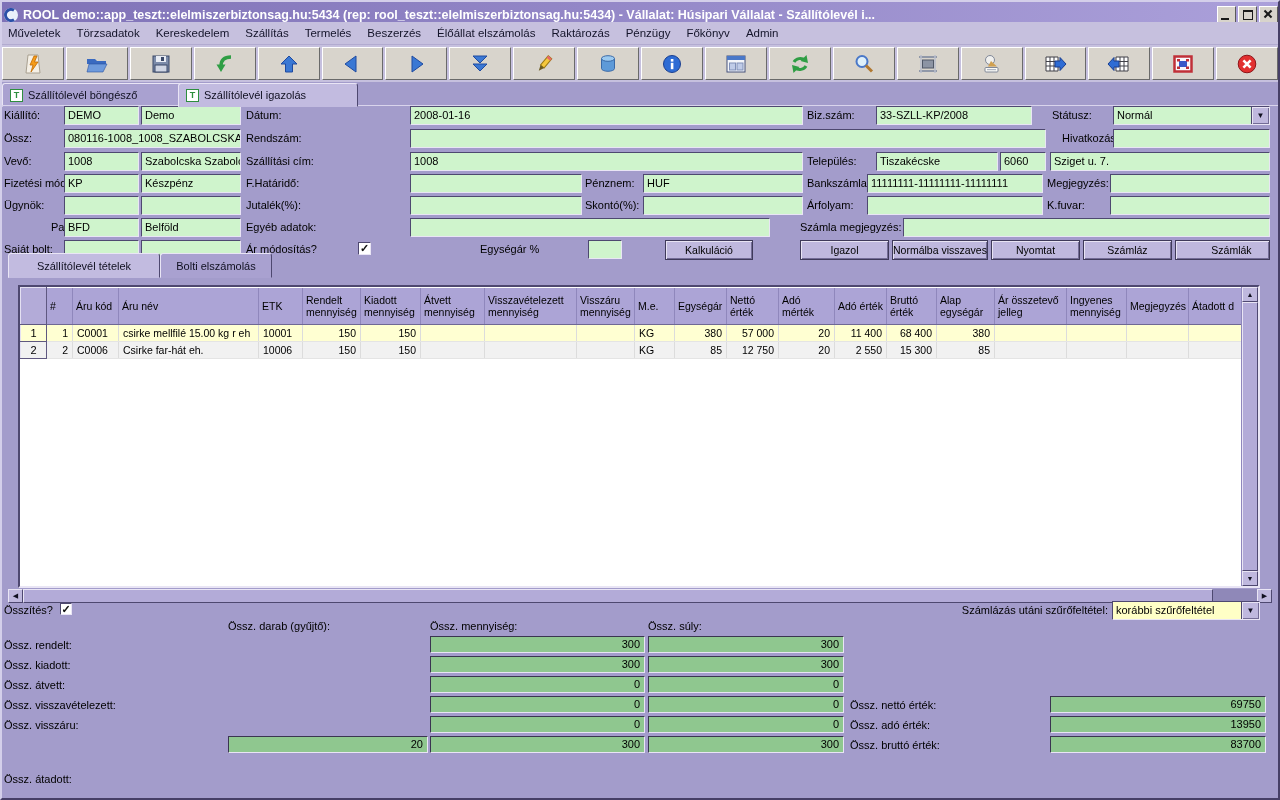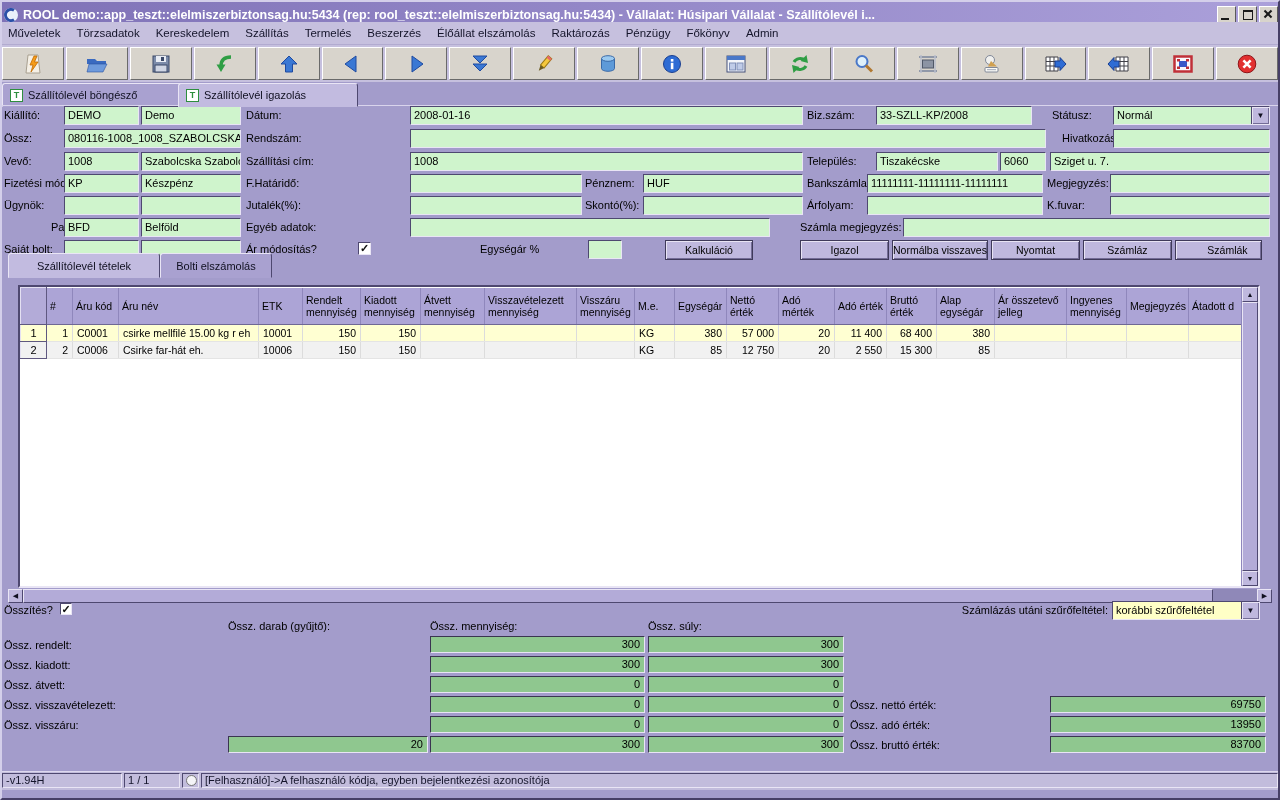--- a/index.html
+++ b/index.html
@@ -330,21 +330,21 @@
 <div class="chk" style="left:358px;top:242px;width:13px;height:13px;">
       <span>✓</span>
     </div>
 <div class="lbl" style="left:480px;top:243px;">Egységár %</div>
 <div class="fld" style="left:588px;top:240px;width:34px;"></div>
 <div class="btn" style="left:665px;top:240px;width:88px;">Kalkuláció</div>
 <div class="btn" style="left:800px;top:240px;width:89px;">Igazol</div>
 <div class="btn" style="left:892px;top:240px;width:96px;">Normálba visszavesz</div>
 <div class="btn" style="left:991px;top:240px;width:89px;">Nyomtat</div>
 <div class="btn" style="left:1083px;top:240px;width:89px;">Számláz</div>
-<div class="btn" style="left:1175px;top:240px;width:87px;padding-left:18px;">Számlák</div>
+<div class="btn" style="left:1175px;top:240px;width:95px;padding-left:18px;">Számlák</div>
 
 <div class="stab" style="left:8px;width:150px;background:#C2BBE0;z-index:5;">
       <span>Szállítólevél tételek</span>
     </div>
 <div class="stab" style="left:160px;width:110px;background:#A9A1D0;">
       <span>Bolti elszámolás</span>
     </div>
 
 <div id="gridwrap" class="abs">
   <div id="gridarea">
@@ -498,20 +498,14 @@
 <div class="sumfld" style="left:430px;top:736px;width:215px;">300</div>
 <div class="sumfld" style="left:648px;top:736px;width:196px;">300</div>
 
 <div class="lbl" style="left:850px;top:699px;">Össz. nettó érték:</div>
 <div class="sumfld" style="left:1050px;top:696px;width:216px;">69750</div>
 <div class="lbl" style="left:850px;top:719px;">Össz. adó érték:</div>
 <div class="sumfld" style="left:1050px;top:716px;width:216px;">13950</div>
 <div class="lbl" style="left:850px;top:739px;">Össz. bruttó érték:</div>
 <div class="sumfld" style="left:1050px;top:736px;width:216px;">83700</div>
 
-<div id="statusbar" class="abs">
-  <div class="scell" style="left:2px;width:120px;">-v1.94H</div>
-  <div class="scell" style="left:124px;width:56px;">1 / 1</div>
-  <div class="scell" style="left:182px;width:17px;text-align:center;"><span class="dotico"></span></div>
-  <div class="scell" style="left:201px;width:1077px;">[Felhasználó]-&gt;A felhasználó kódja, egyben bejelentkezési azonosítója</div>
-</div>
 
 </div>
 
 </body></html>

